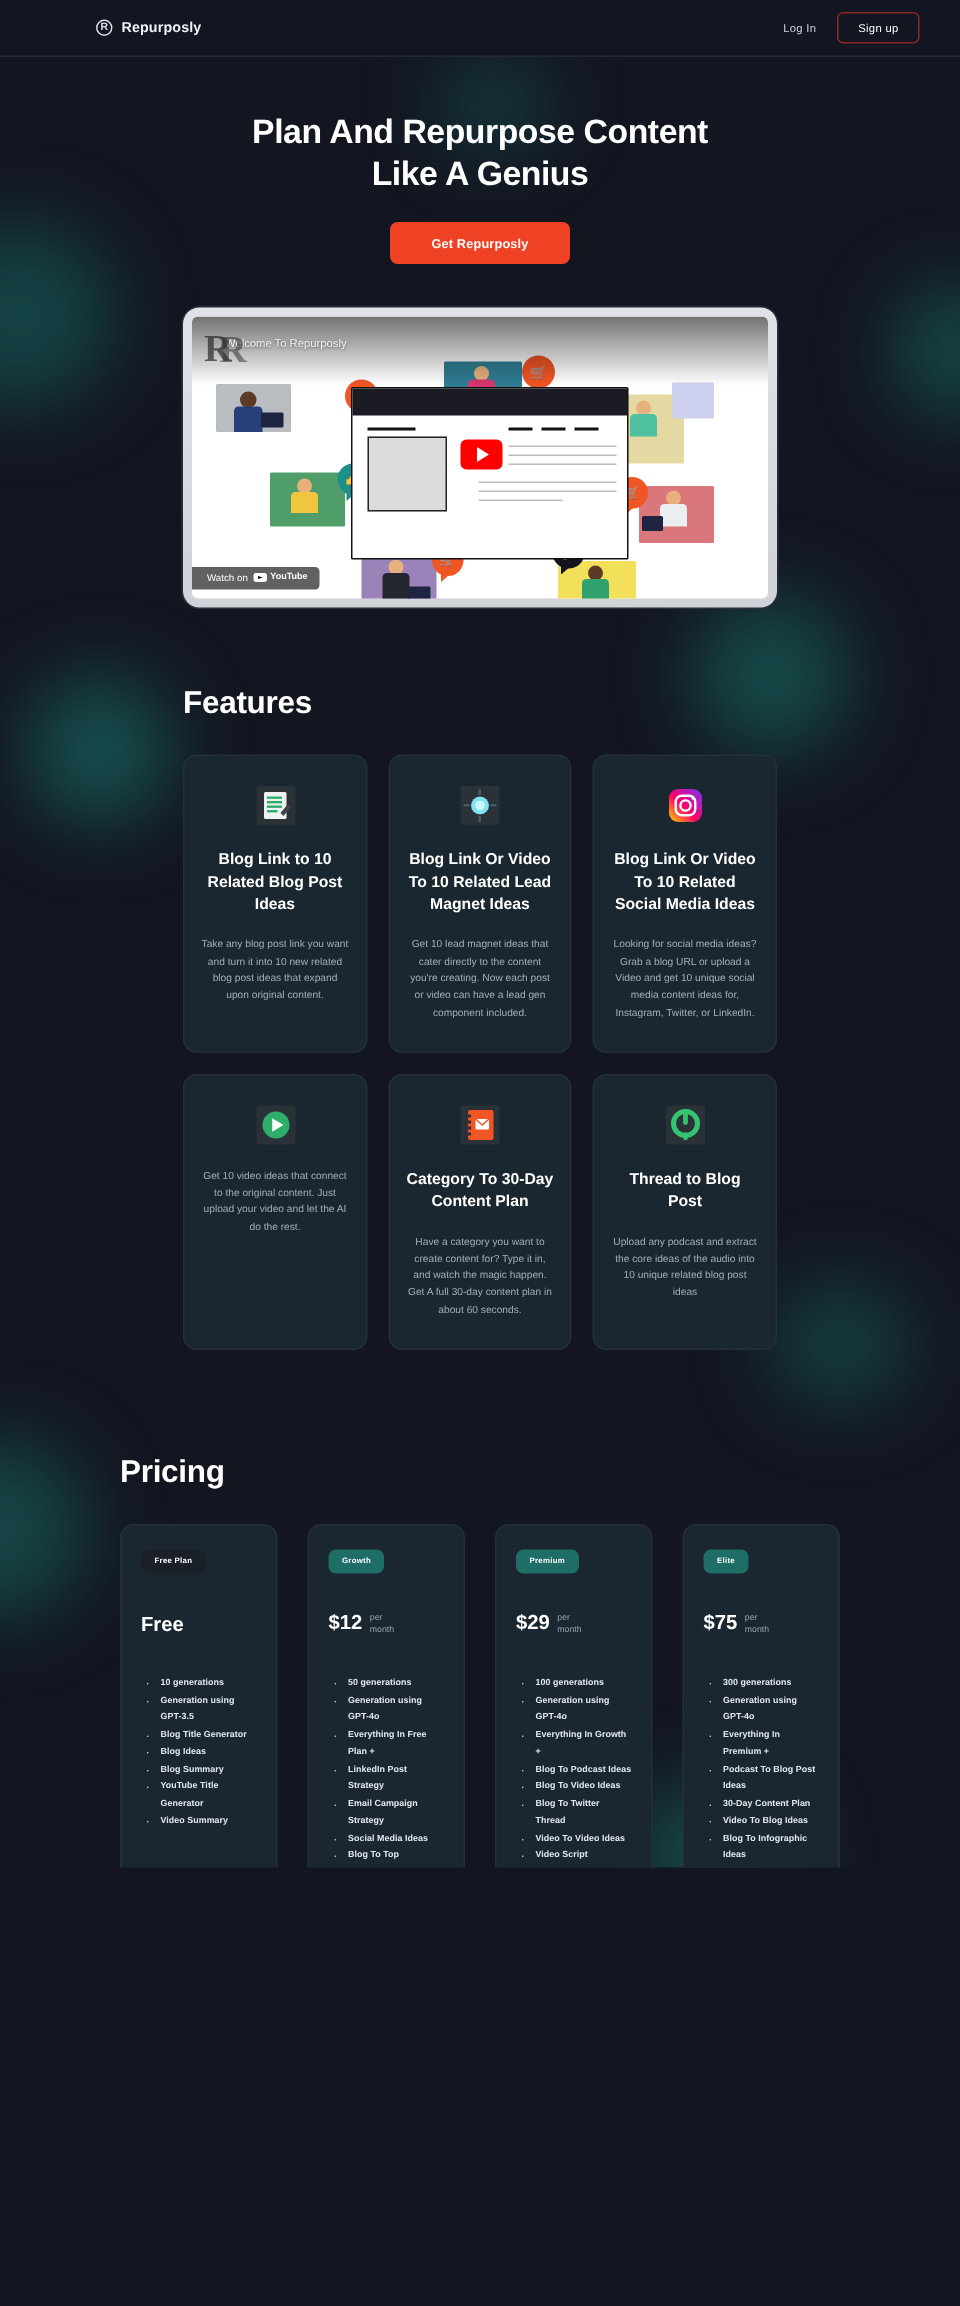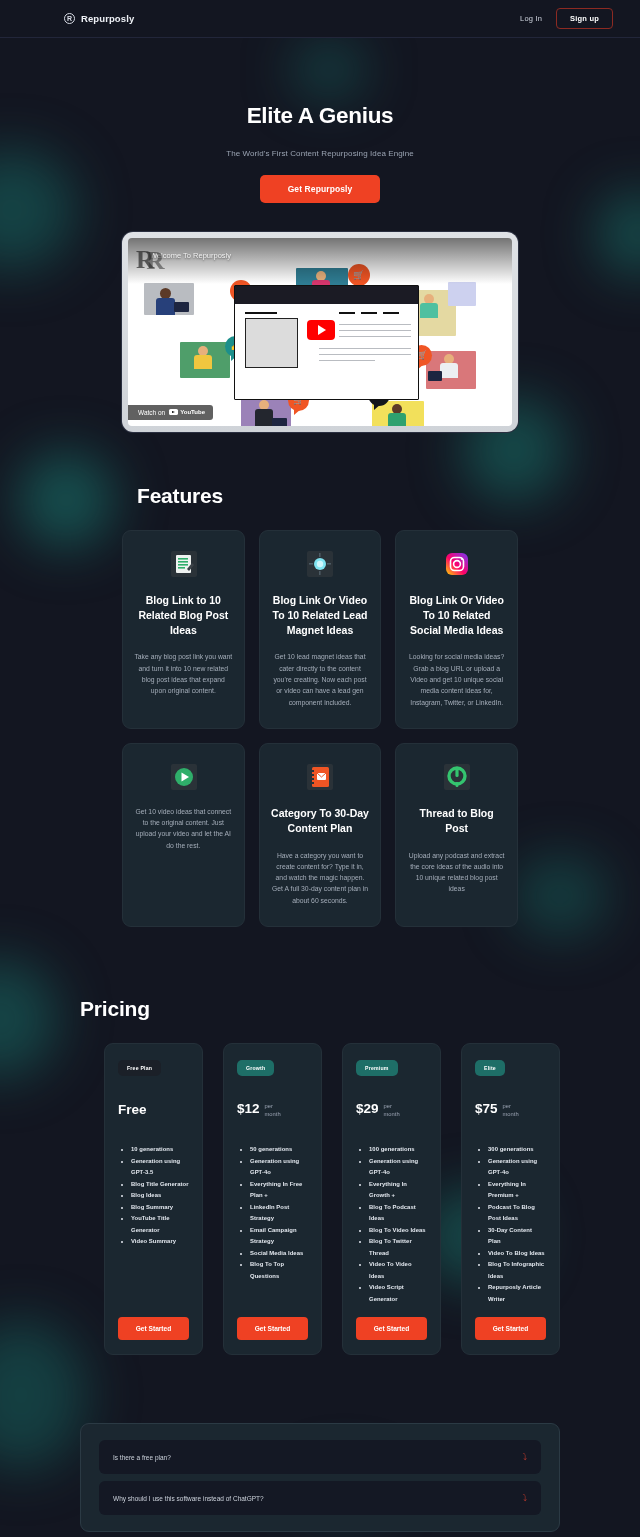--- a/index.html
+++ b/index.html
@@ -5,21 +5,21 @@
   * { margin:0; padding:0; box-sizing:border-box; }
   html, body { width:640px; }
   body {
     background:#131621;
     font-family:"Liberation Sans", sans-serif;
     color:#e9edf3;
     width:640px; height:1537px;
     overflow:hidden;
     position:relative;
   }
-  .page { position:relative; width:640px; height:1537px; overflow:hidden; }
+  .page { position:relative; width:640px; height:1245px; overflow:hidden; }
 
   
   .blob { position:absolute; border-radius:50%; filter:blur(26px); pointer-events:none; z-index:0; }
 
   
   .header {
     position:relative; z-index:5;
     height:38px; width:640px;
     display:flex; align-items:center; justify-content:space-between;
     padding:0 27px 0 64px;
@@ -32,21 +32,21 @@
     border:1.3px solid #d9dde6;
     display:flex; align-items:center; justify-content:center;
     font-size:7px; color:#d9dde6; font-weight:700; line-height:1;
   }
   .brand-name { font-size:9.5px; font-weight:700; letter-spacing:.1px; color:#eef1f6; }
   .nav-right { display:flex; align-items:center; gap:14px; }
   .login-link { font-size:7.5px; color:#cfd4de; letter-spacing:.2px; }
   .signup-btn {
     font-size:7.5px; color:#ffffff; letter-spacing:.2px;
     border:1px solid #8c2a22; border-radius:4px;
-    padding:5px 13px; background:transparent;font-weight:bold;
+    padding:5px 13px; background:transparent;
   }
 
   
   .hero { position:relative; z-index:3; text-align:center; padding-top:36px; }
   .hero h1 {
     font-size:22.5px; line-height:1.26; font-weight:700;
     letter-spacing:-.3px; color:#ffffff;
   }
   .hero-sub {
     margin-top:18px; font-size:8px; color:#9aa3b2; letter-spacing:.1px;
@@ -115,33 +115,33 @@
     background:#ff0000; border-radius:4px;
     display:flex; align-items:center; justify-content:center;
   }
   .yt-play:after { content:""; border-left:8px solid #fff; border-top:5px solid transparent; border-bottom:5px solid transparent; margin-left:2px;}
 
   
   .section { position:relative; z-index:3; }
   .sec-title { font-size:21px; font-weight:700; color:#fff; letter-spacing:-.2px; }
 
   .features { padding:0 122px; margin-top:52px; }
-  .features .sec-title { margin-left:15px; }
+  .features .sec-title { margin-left:0; }
   .feat-grid { display:grid; grid-template-columns:repeat(3,1fr); gap:14px; margin-top:22px; }
   .feat-card {
     background:#1b2730; border:1px solid #243039;
     border-radius:9px; padding:19px 11px 20px;
     text-align:center; min-height:174px;
   }
   .feat-icon { width:27px; height:27px; margin:0 auto 16px; position:relative; }
   .feat-title { font-size:10.5px; font-weight:700; line-height:1.42; color:#fff; }
   .feat-desc { font-size:6.8px; line-height:1.66; color:#a4adb9; margin-top:14px; }
 
   .pricing { padding:0 80px; margin-top:70px; }
-  .price-grid { display:grid; grid-template-columns:repeat(4,1fr); gap:20px; margin-top:22px;margin-left:24px; }
+  .price-grid { display:grid; grid-template-columns:repeat(4,1fr); gap:20px; margin-top:22px; }
   .price-card {
     background:#1b2730; border:1px solid #243039;
     border-radius:9px; padding:16px 13px 14px;
     display:flex; flex-direction:column; min-height:240px;
   }
   .badge {
     align-self:flex-start;
     font-size:5.2px; font-weight:600; letter-spacing:.2px;
     padding:5px 9px; border-radius:5px; color:#fff;
   }
@@ -195,24 +195,23 @@
       <span class="brand-name">Repurposly</span>
     </div>
     <div class="nav-right">
       <a class="login-link">Log In</a>
       <button class="signup-btn">Sign up</button>
     </div>
   </div>
 
   <div class="hero">
     <h1>
-      <br>
-      <span>Elite A Genius</span>
+      <span>Plan And Repurpose Content</span><br>
+      <span>Like A Genius</span>
     </h1>
-    <div class="hero-sub">The World's First Content Repurposing Idea Engine</div>
     <button class="cta">Get Repurposly</button>
   </div>
 
   <div class="video-wrap">
     <div class="video-inner">
 
       <div class="illus">
 
         <div class="p-card" style="left:16px; top:45px; width:50px; height:32px; background:#b9bcc1;"></div>
         <div class="p-head" style="left:32px; top:50px; width:11px; height:11px; background:#5c3a28;"></div>

